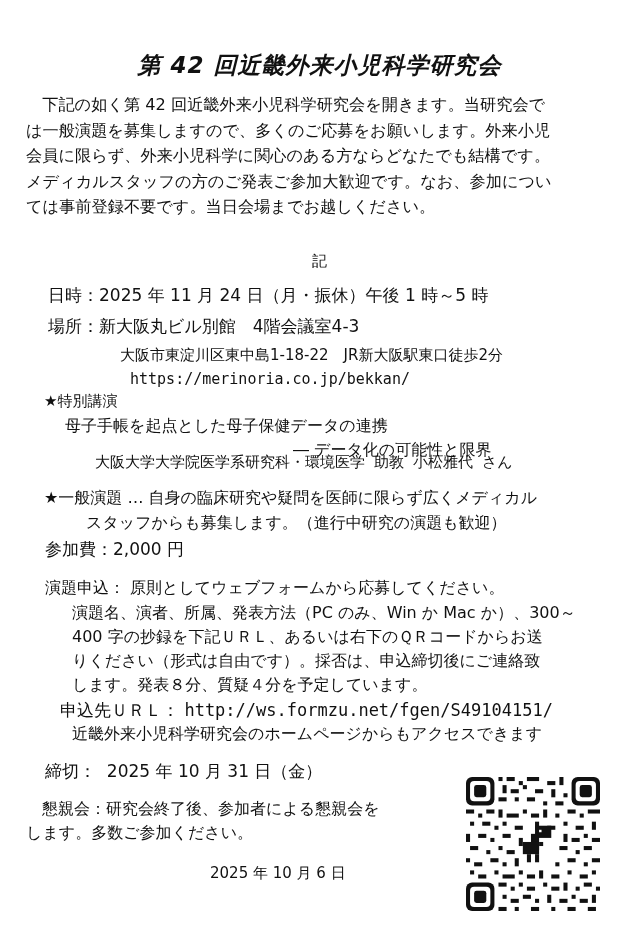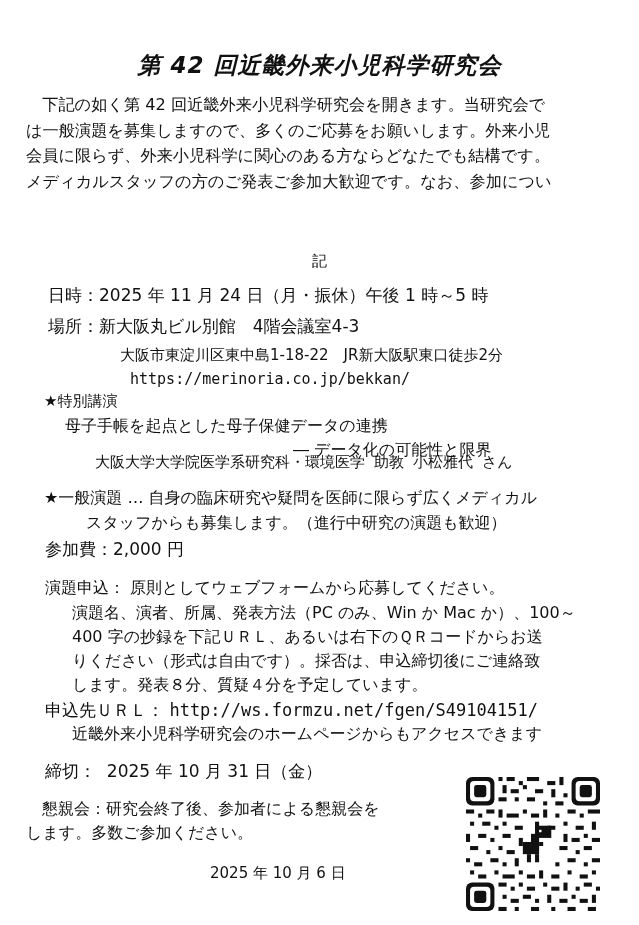--- a/index.html
+++ b/index.html
@@ -20,20 +20,21 @@
 </head>
 <body>
 
 <div class="abs title">第 42 回近畿外来小児科学研究会</div>
 
 <div class="abs para">
   <span>　下記の如く第 42 回近畿外来小児科学研究会を開きます。当研究会で</span>
   <span>は一般演題を募集しますので、多くのご応募をお願いします。外来小児</span>
   <span>会員に限らず、外来小児科学に関心のある方ならどなたでも結構です。</span>
   <span>メディカルスタッフの方のご発表ご参加大歓迎です。なお、参加につい</span>
+  <span>ては事前登録不要です。当日会場までお越しください。</span>
 </div>
 
 <div class="abs ki">記</div>
 
 <div class="abs t17" style="left:48px; top:284px;">
   <span>日時：</span><span>2025 年 11 月 24 日（月・振休）午後 1 時～5 時</span>
 </div>
 
 <div class="abs t17" style="left:48px; top:315px;">
   <span>場所：</span><span>新大阪丸ビル別館　4階会議室4-3</span>
@@ -49,26 +50,26 @@
 <div class="abs t16" style="left:44px; top:488px;">★一般演題 … 自身の臨床研究や疑問を医師に限らず広くメディカル</div>
 <div class="abs t16" style="left:86px; top:513px;">スタッフからも募集します。（進行中研究の演題も歓迎）</div>
 
 <div class="abs t17" style="left:45px; top:538px;">
   <span>参加費：</span><span class="bold">2,000 円</span>
 </div>
 
 <div class="abs t16" style="left:45px; top:578px;">
   <span>演題申込：</span>&nbsp;<span>原則としてウェブフォームから応募してください。</span>
 </div>
-<div class="abs t16" style="left:72px; top:603px;">演題名、演者、所属、発表方法（PC のみ、Win か Mac か）、100～</div>
+<div class="abs t16" style="left:72px; top:603px;">演題名、演者、所属、発表方法（PC のみ、Win か Mac か）、300～</div>
 <div class="abs t16" style="left:72px; top:627px;">400 字の抄録を下記ＵＲＬ、あるいは右下のＱＲコードからお送</div>
 <div class="abs t16" style="left:72px; top:651px;">りください（形式は自由です）。採否は、申込締切後にご連絡致</div>
 <div class="abs t16" style="left:72px; top:675px;">します。発表８分、質疑４分を予定しています。</div>
 
-<div class="abs t17" style="left:45px; top:699px;text-align:center;">
+<div class="abs t17" style="left:60px; top:699px;text-align:center;">
   <span>申込先ＵＲＬ：</span>&nbsp;<span class="mono">http://ws.formzu.net/fgen/S49104151/</span>
 </div>
 <div class="abs t16" style="left:72px; top:724px;">近畿外来小児科学研究会のホームページからもアクセスできます</div>
 
 <div class="abs t17" style="left:45px; top:760px;">
   <span>締切：</span>&nbsp;&nbsp;<span class="bold">2025 年 10 月 31 日（金）</span>
 </div>
 
 <div class="abs t16" style="left:26px; top:797px; line-height:24px;">
   <div>　懇親会：研究会終了後、参加者による懇親会を</div>

